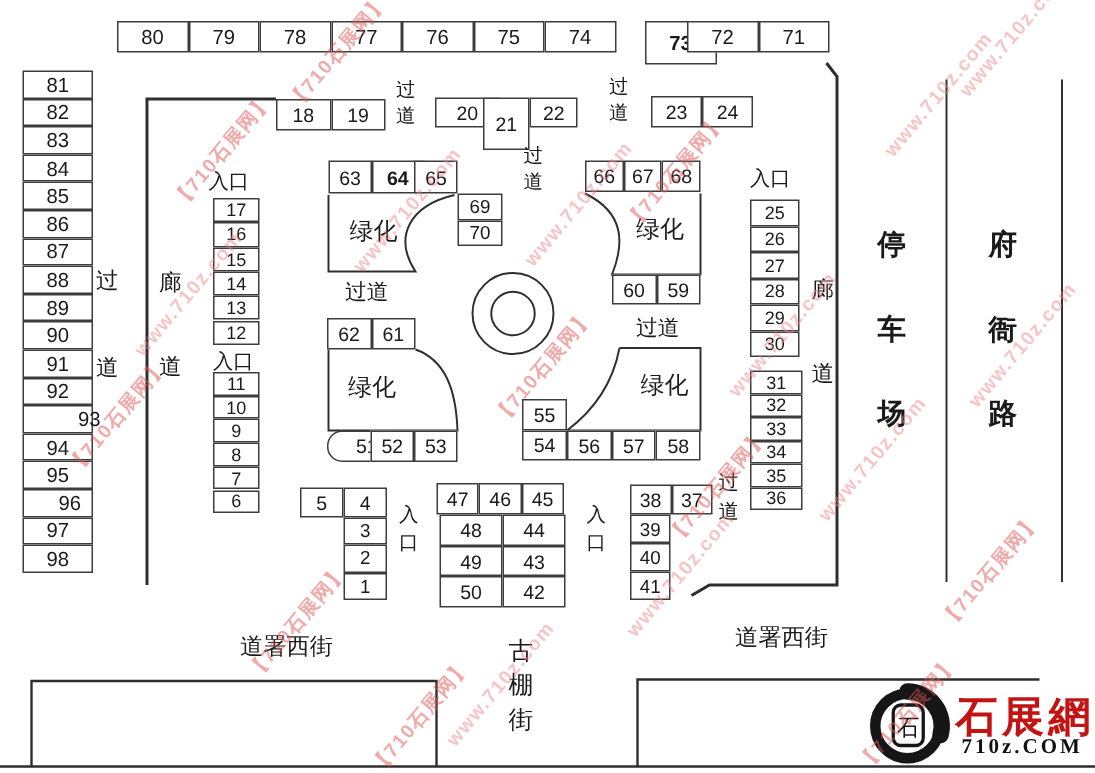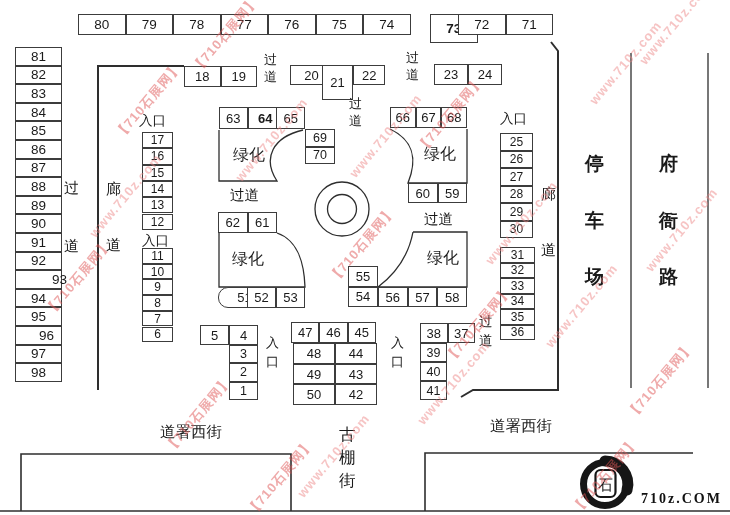--- a/index.html
+++ b/index.html
@@ -46,20 +46,21 @@
     <line class="thin2" x1="0" y1="511" x2="730" y2="511"></line>
     <g>
       <circle cx="605" cy="484" r="21.5" fill="none" stroke="#161616" stroke-width="7"></circle>
       <path d="M605,461 A23,23 0 0 1 627,490" fill="none" stroke="#161616" stroke-width="11" stroke-linecap="round"></path>
       <rect x="595.5" y="470" width="20" height="27" rx="5" fill="#fff" stroke="#161616" stroke-width="2.2"></rect>
       <text x="605.5" y="490" text-anchor="middle" font-size="15" fill="#161616">石</text>
     </g>
   </svg>
 
   <div id="logo">
+    <div class="logo-name">石展網</div>
     <div class="logo-url">710z.COM</div>
   </div>
 
   <div id="wm-layer">
       <div class="wm tag" style="left: 195px; top: 62px;">【710石展网】</div>
       <div class="wm tag" style="left: 118px; top: 128px;">【710石展网】</div>
       <div class="wm url" style="left: 92px; top: 228px;">www.710z.com</div>
       <div class="wm tag" style="left: 48px; top: 305px;">【710石展网】</div>
       <div class="wm tag" style="left: 168px; top: 442px;">【710石展网】</div>
       <div class="wm url" style="left: 238px; top: 172px;">www.710z.com</div>

